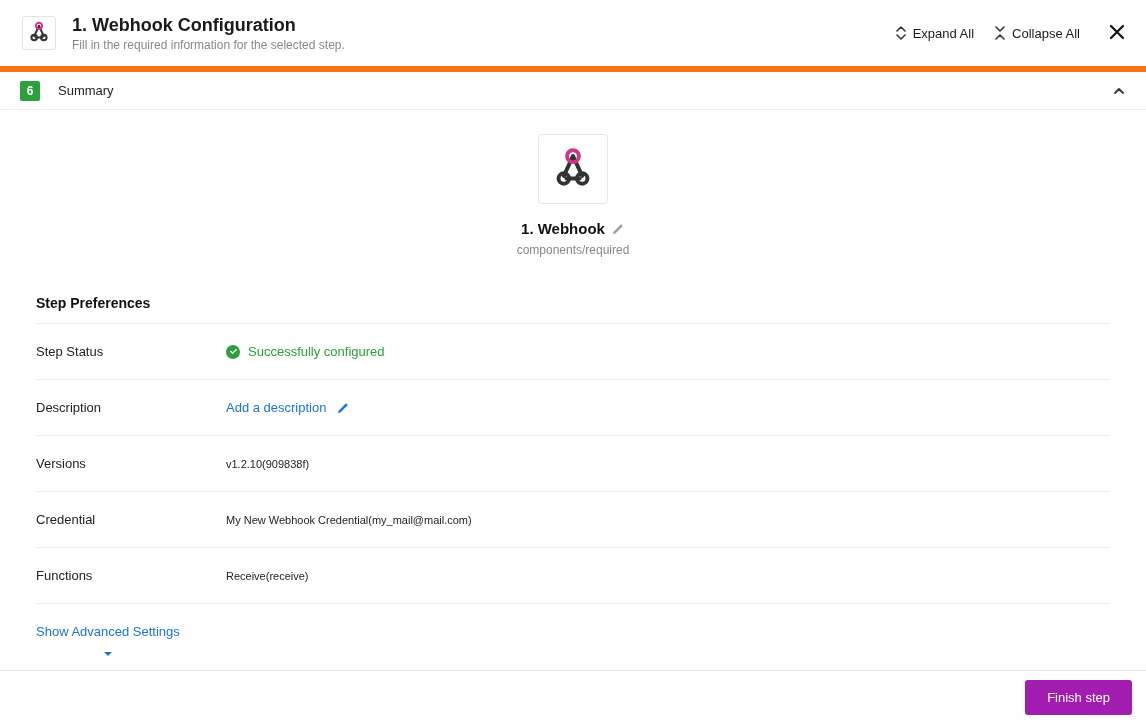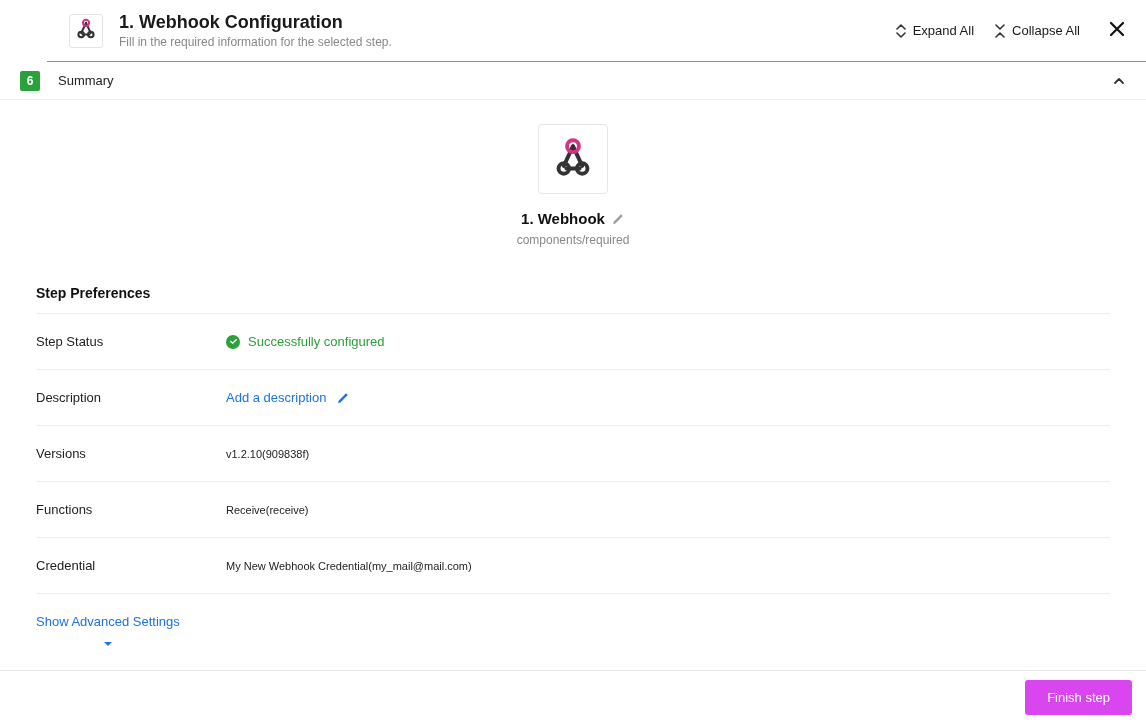--- a/index.html
+++ b/index.html
@@ -11,23 +11,22 @@
     width: 1146px;
     height: 724px;
     position: relative;
   }
 
   
   .header {
     display: flex;
     align-items: center;
     padding: 12px 20px 12px 22px;
-    border-bottom: 1px solid #f97316;
-    height: 62px;
-    margin-left: 47px;
+    border-bottom: 6px solid #f97316;
+    height: 72px;
   }
   .header-icon-box {
     width: 34px;
     height: 34px;
     border: 1px solid #e3e3e3;
     border-radius: 3px;
     display: flex;
     align-items: center;
     justify-content: center;
     margin-right: 16px;
@@ -197,21 +196,21 @@
     right: 0;
     height: 54px;
     border-top: 1px solid #e5e5e5;
     display: flex;
     align-items: center;
     justify-content: flex-end;
     padding: 0 14px;
     background: #fff;
   }
   .finish-btn {
-    background: #d946ef;
+    background: #a21caf;
     color: #fff;
     font-size: 13px;
     border: none;
     border-radius: 3px;
     padding: 10px 22px;
     cursor: pointer;
     text-align: right;
   }
 
   .pencil svg, .status-dot svg { display: block; }
@@ -331,27 +330,27 @@
       </span>
     </div>
   </div>
 
   <div class="pref-row">
     <div class="pref-label">Versions</div>
     <div class="pref-value">v1.2.10(909838f)</div>
   </div>
 
   <div class="pref-row">
+    <div class="pref-label">Credential</div>
+    <div class="pref-value">My New Webhook Credential(my_mail@mail.com)</div>
+  </div>
+
+  <div class="pref-row">
     <div class="pref-label">Functions</div>
     <div class="pref-value">Receive(receive)</div>
-  </div>
-
-  <div class="pref-row">
-    <div class="pref-label">Credential</div>
-    <div class="pref-value">My New Webhook Credential(my_mail@mail.com)</div>
   </div>
 
   <div class="advanced-link">
     <span>Show Advanced Settings</span>
     <span>
       <svg width="10" height="10" viewBox="0 0 10 10">
         <path d="M1 3 L5 7 L9 3 z" fill="#1a73e8"></path>
       </svg>
     </span>
   </div>

